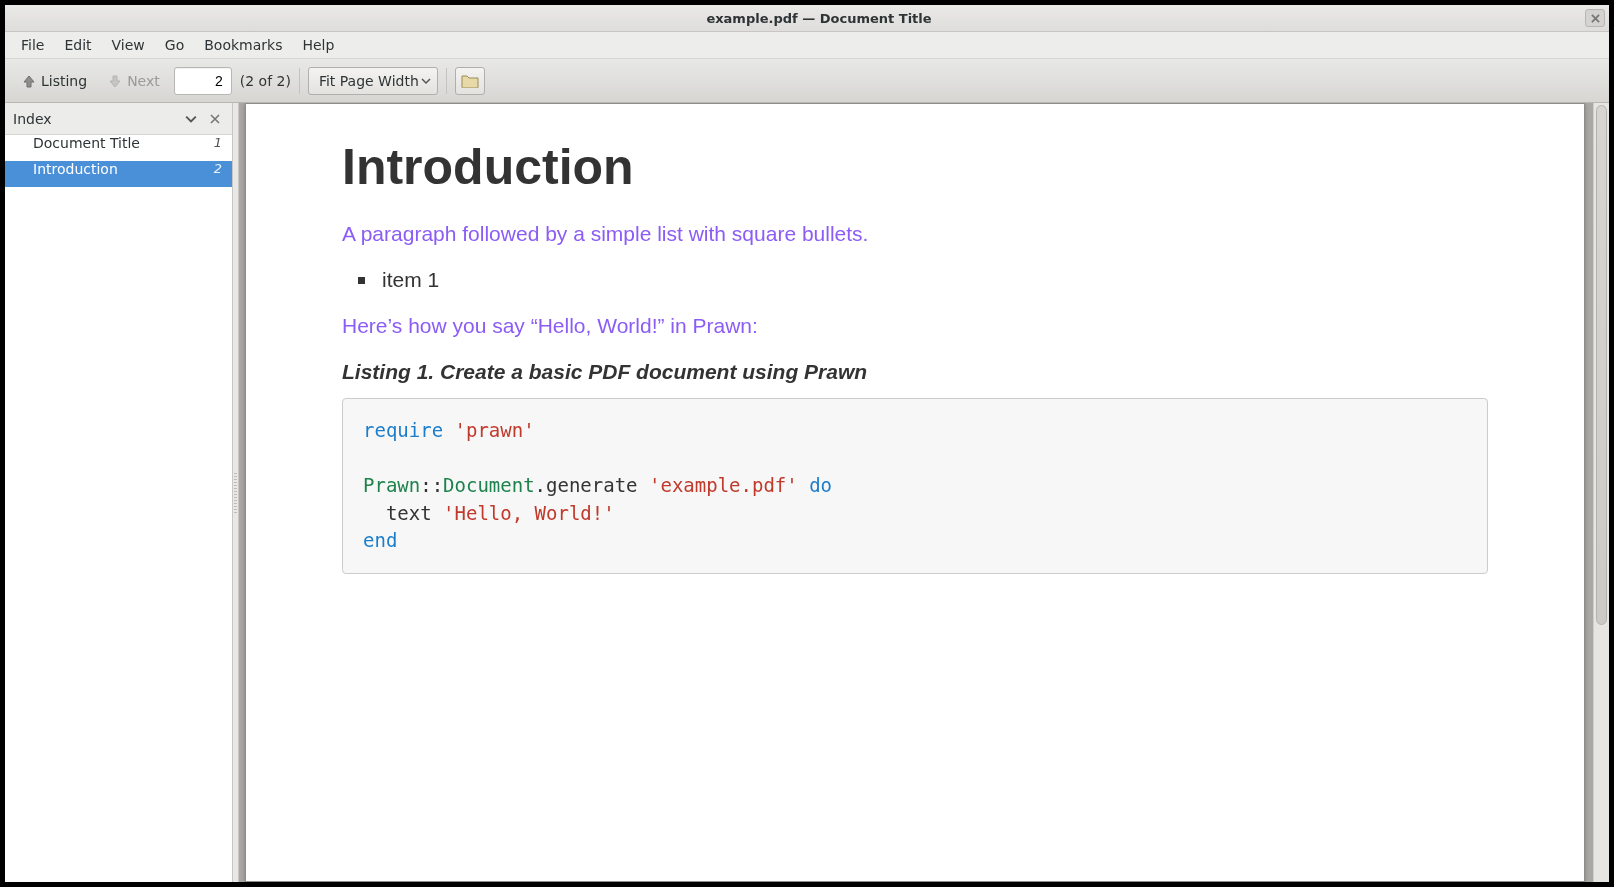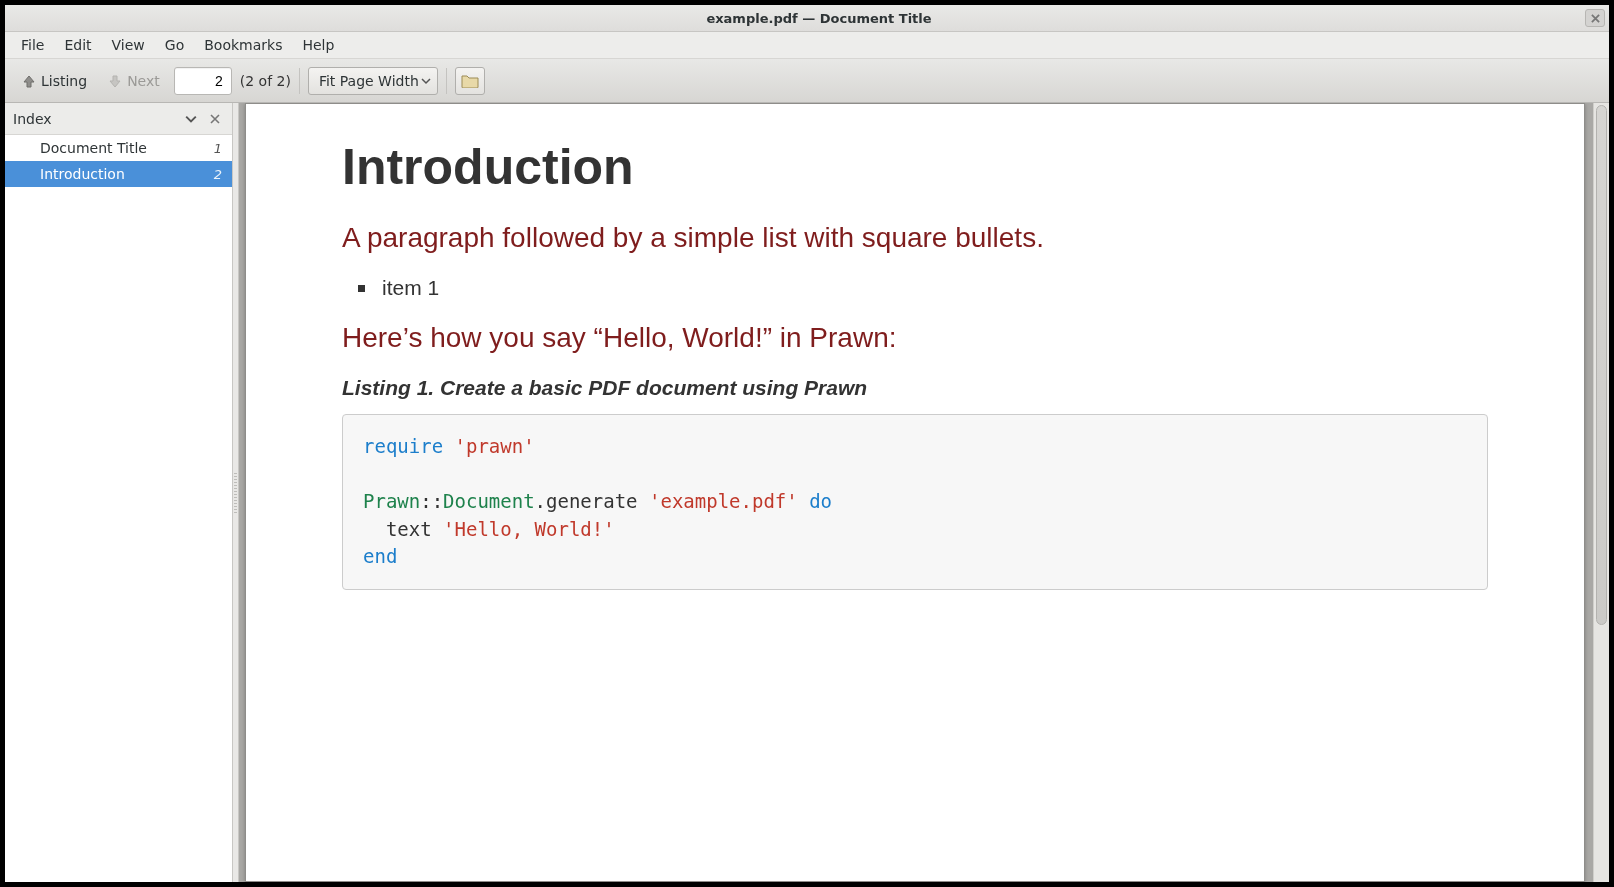--- a/index.html
+++ b/index.html
@@ -76,21 +76,21 @@
     height:32px; background:#ececea; border-bottom:1px solid #d7d6d3;
     display:flex; align-items:center; padding:0 8px;
   }
   .sidepane-hdr .title{ flex:1; font-size:14px; }
   .sidepane-hdr .chev, .sidepane-hdr .x{
     width:18px;height:18px;display:flex;align-items:center;justify-content:center;
     cursor:pointer; color:#555; margin-left:6px;
   }
   .index-list{ flex:1; overflow:auto; }
   .index-row{
-    display:flex; align-items:center; height:26px; padding:0 10px 0 35px;
+    display:flex; align-items:flex-start; height:26px; padding:0 10px 0 28px;
     font-size:14px; cursor:pointer;
   }
   .index-row .pg{ margin-left:auto; font-style:italic; color:#555; font-size:13px;}
   .index-row.selected{ background:#4a90d9; color:#fff; }
   .index-row.selected .pg{ color:#eaf3fb; }
   
   .splitter{
     width:6px; background:#e9e8e6; border-right:1px solid #c8c7c4;
     position:relative; cursor:col-resize;
   }
@@ -119,21 +119,21 @@
     background:linear-gradient(#d6d5d2,#cbcac7);
     border:1px solid #b3b2af; border-radius:6px;
   }
   
   .doc-h1{
     font-family:Arial,"Helvetica Neue",sans-serif;
     font-weight:700; font-size:50px; color:#333; margin:6px 0 26px;
   }
   .doc-p{
     font-family:Arial,"Helvetica Neue",sans-serif;
-    font-size:28px; color:#7f1d1d; margin:0 0 22px;
+    font-size:21px; color:#8b5cf6; margin:0 0 22px;
   }
   ul.doc-list{ margin:0 0 22px 0; padding:0 0 0 40px; list-style:none;}
   ul.doc-list li{
     font-family:Arial,sans-serif; font-size:21px; color:#333;
     position:relative; margin:0 0 20px;
   }
   ul.doc-list li::before{
     content:""; position:absolute; left:-24px; top:9px;
     width:7px; height:7px; background:#333;
   }

